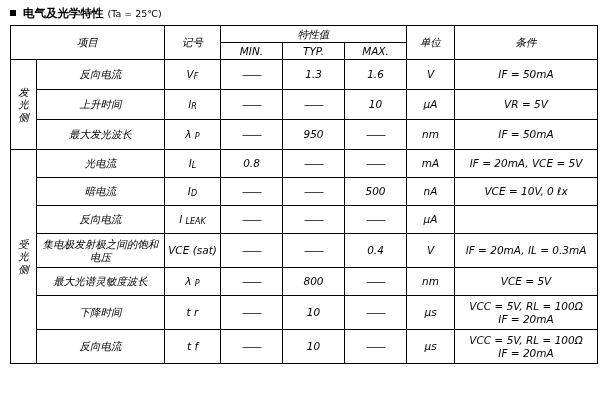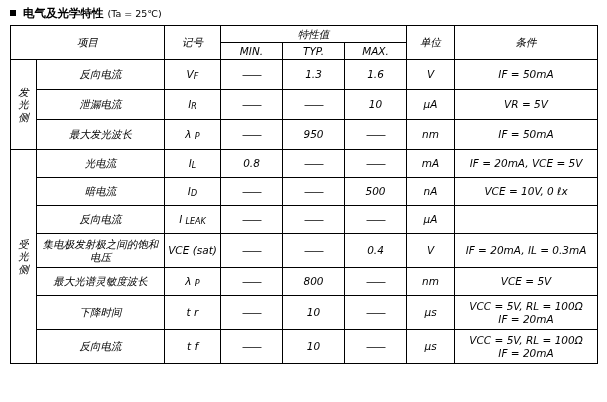--- a/index.html
+++ b/index.html
@@ -155,21 +155,21 @@
         </td>
         <td class="item-cell">反向电流</td>
         <td class="sym-cell"><span>V</span><span class="sub">F</span></td>
         <td class="dash">——</td>
         <td>1.3</td>
         <td>1.6</td>
         <td class="unit-cell">V</td>
         <td class="cond-cell"><span class="nowrap">IF = 50mA</span></td>
       </tr>
       <tr class="row-tall">
-        <td class="item-cell">泄漏电流</td>
+        <td class="item-cell">上升时间</td>
         <td class="sym-cell"><span>I</span><span class="sub">R</span></td>
         <td class="dash">——</td>
         <td class="dash">——</td>
         <td>10</td>
         <td class="unit-cell">μA</td>
         <td class="cond-cell"><span class="nowrap">VR = 5V</span></td>
       </tr>
       <tr class="row-tall">
         <td class="item-cell">最大发光波长</td>
         <td class="sym-cell"><span>λ</span> <span class="sub">P</span></td>

